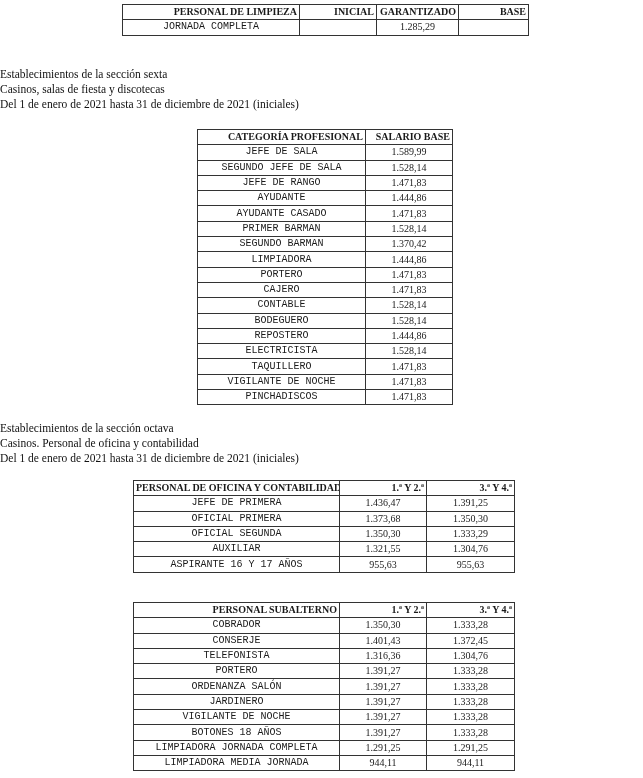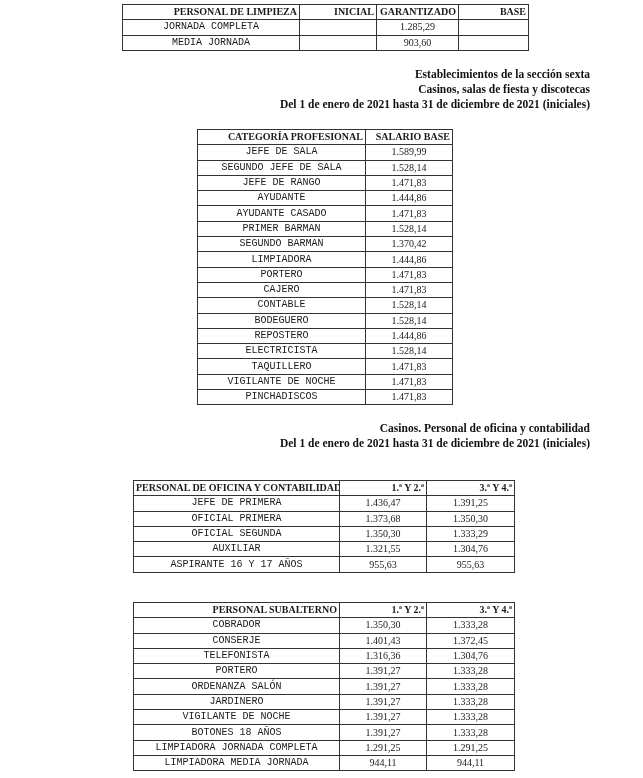--- a/index.html
+++ b/index.html
@@ -39,22 +39,22 @@
       text-align: center;
     }
     td.lbl {
       text-align: center;
       font-family: Liberation Mono, monospace;
     }
     .heading {
       position: absolute;
       left: 0;
       width: 590px;
-      text-align: right;
-      font-weight: bold;
+      text-align: left;
+      font-weight: normal;
       font-size: 11.5px;
       line-height: 15px;
       color: #111;
     }
     .heading div { white-space: nowrap; }
 
     #t1 { left: 122px; top: 4px; width: 406px; }
     #t2 { left: 197px; top: 129px; width: 255px; }
     #t3 { left: 133px; top: 480px; width: 381px; border-radius: 29px; }
     #t4 { left: 133px; top: 602px; width: 381px; }
@@ -80,26 +80,20 @@
       <th>BASE</th>
     </tr>
   </thead>
   <tbody>
     <tr>
       <td class="lbl">JORNADA COMPLETA</td>
       <td class="num"></td>
       <td class="num">1.285,29</td>
       <td class="num"></td>
     </tr>
-    <tr>
-      <td class="lbl">MEDIA JORNADA</td>
-      <td class="num"></td>
-      <td class="num">903,60</td>
-      <td class="num"></td>
-    </tr>
   </tbody>
 </table>
 
 <div id="h1" class="heading">
   <div>Establecimientos de la sección sexta</div>
   <div>Casinos, salas de fiesta y discotecas</div>
   <div>Del 1 de enero de 2021 hasta 31 de diciembre de 2021 (iniciales)</div>
 </div>
 
 <table id="t2">
@@ -179,20 +173,21 @@
         <td class="num">1.471,83</td>
       </tr>
     <tr>
         <td class="lbl">PINCHADISCOS</td>
         <td class="num">1.471,83</td>
       </tr>
   </tbody>
 </table>
 
 <div id="h2" class="heading">
+  <div>Establecimientos de la sección octava</div>
   <div>Casinos. Personal de oficina y contabilidad</div>
   <div>Del 1 de enero de 2021 hasta 31 de diciembre de 2021 (iniciales)</div>
 </div>
 
 <table id="t3">
   <colgroup>
     <col style="width:206px">
       <col style="width:87px">
       <col style="width:88px">
   </colgroup>

